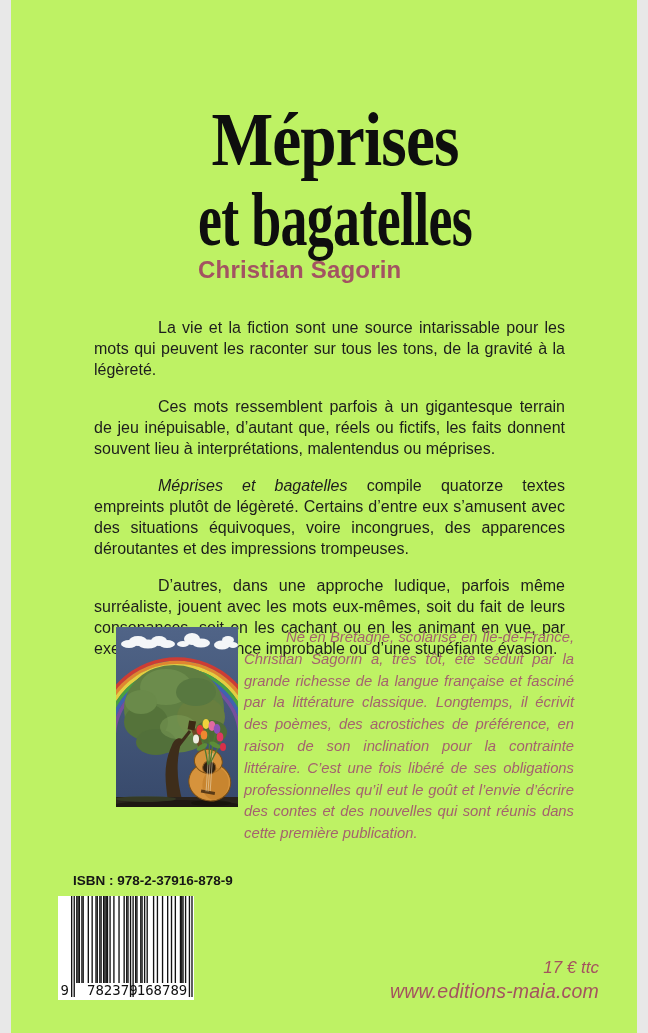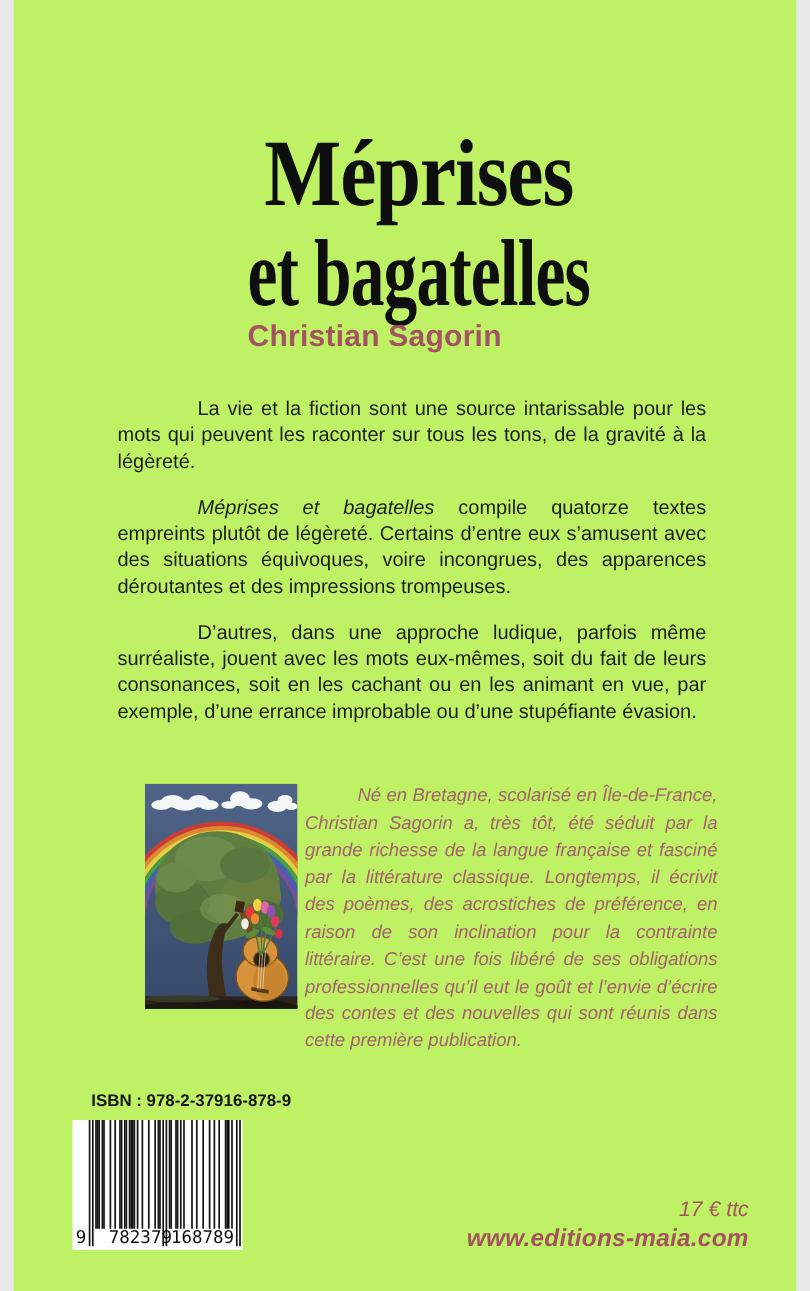--- a/index.html
+++ b/index.html
@@ -42,36 +42,37 @@
   .barcode { position:absolute; left:47px; top:896px; width:136px; height:104px; background:#fff; }
   .barcode svg { position:absolute; left:0; top:0; }
   .bc-digit { position:absolute; top:86px; font-family:"DejaVu Sans Mono", monospace; font-size:14px; color:#101010; }
   .bc-prefix { left:0; width:11px; text-align:right; }
   .bc-left  { left:29px; width:51px; }
   .bc-right { left:77px; width:54px; text-align:center; }
 
   
   .pricing { position:absolute; right:38px; top:956px; text-align:right; color:#a4525f; font-style:italic; }
   .price   { font-size:17px;   font-weight:400; line-height:23px; }
-  .website { font-size:19.5px; font-weight:700; line-height:25px; letter-spacing:0.2px;margin-left:15px; }
+  .website { font-size:19.5px; font-weight:400; line-height:25px; letter-spacing:0.2px;margin-left:15px; }
 </style>
 </head>
 <body>
 
 <div class="page">
 
   <header class="title-block">
     <div class="title-line l1">Méprises</div>
     <div class="title-line l2">et bagatelles</div>
   </header>
 
   <div class="author">Christian Sagorin</div>
 
   <section class="synopsis">
     <p><span class="italic-lead"></span><span>La vie et la fiction sont une source intarissable pour les mots qui peuvent les raconter sur tous les tons, de la gravité à la légèreté.</span></p>
+    <p><span class="italic-lead"></span><span>Ces mots ressemblent parfois à un gigantesque terrain de jeu inépuisable, d’autant que, réels ou fictifs, les faits donnent souvent lieu à interprétations, malentendus ou méprises.</span></p>
     <p><span class="italic-lead">Méprises et bagatelles</span><span> compile quatorze textes empreints plutôt de légèreté. Certains d’entre eux s’amusent avec des situations équivoques, voire incongrues, des apparences déroutantes et des impressions trompeuses.</span></p>
     <p><span class="italic-lead"></span><span>D’autres, dans une approche ludique, parfois même surréaliste, jouent avec les mots eux-mêmes, soit du fait de leurs consonances, soit en les cachant ou en les animant en vue, par exemple, d’une errance improbable ou d’une stupéfiante évasion.</span></p>
   </section>
 
   <section class="bio-section">
     <div class="illustration">
       <svg width="122" height="180" viewBox="0 0 122 180" xmlns="http://www.w3.org/2000/svg">
         <defs>
           <linearGradient id="sky" x1="0" y1="0" x2="0" y2="1">
             <stop offset="0" stop-color="#506487"></stop>

